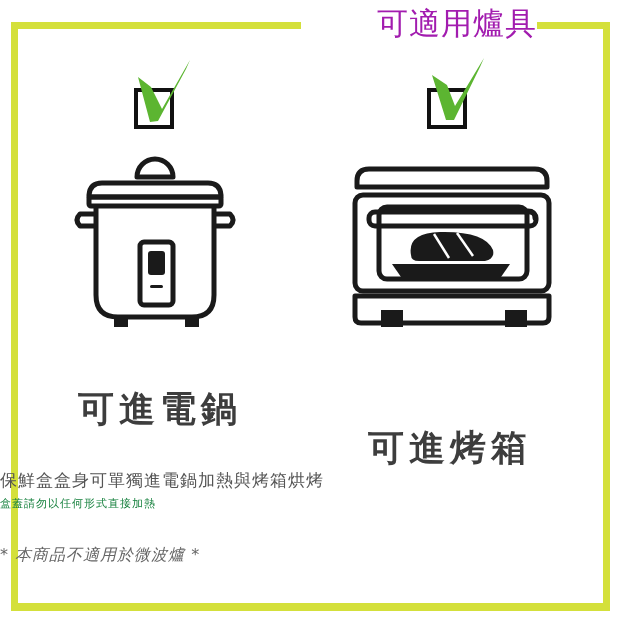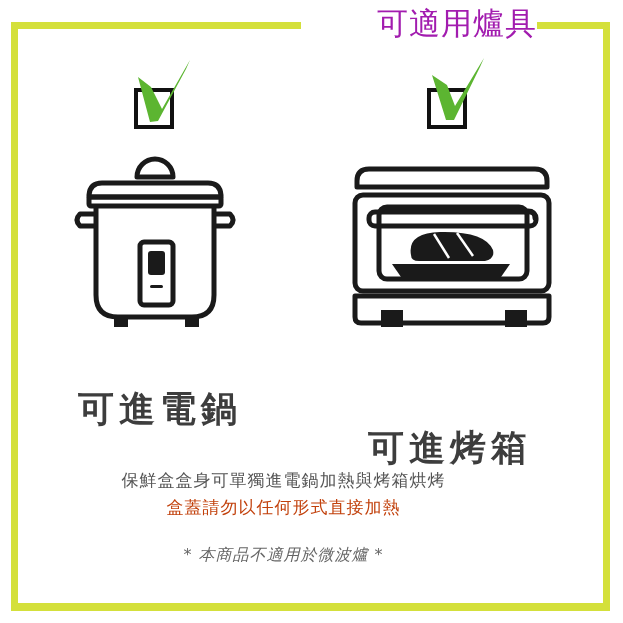--- a/index.html
+++ b/index.html
@@ -5,23 +5,23 @@
     html, body { margin: 0; padding: 0; background: #ffffff; }
     body { width: 623px; height: 623px; position: relative; overflow: hidden;
            font-family: "DejaVu Sans", "Liberation Sans", sans-serif; }
     .frame-seg { position: absolute; background: #d4e03b; }
     .title { position: absolute; top: 6px; left: 300px; width: 237px; text-align: right;
              color: #a21caf; font-size: 31px; letter-spacing: 1px; line-height: 34px; }
     .check { position: absolute; width: 100px; height: 90px; }
     .appliance { position: absolute; }
     .label { position: absolute; top: 384px; font-size: 36px; font-weight: bold;
              color: #3d3d3d; letter-spacing: 5px; line-height: 50px; text-align: center; }
-    .note { position: absolute; left: 0; width: 567px; text-align: center; }
+    .note { position: absolute; left: 0; width: 567px; }
     .note-main { top: 469px; font-size: 17px; color: #555; letter-spacing: 1px; }
-    .note-warn { top: 496px; font-size: 17px; color: #c2410c; letter-spacing: 1px; }
+    .note-warn { top: 496px; font-size: 11px; color: #15803d; letter-spacing: 1px; }
     .note-micro { top: 545px; font-size: 16px; color: #666; letter-spacing: 1px; font-style: italic; }
   </style>
 </head>
 <body>
 
 <div class="frame-seg" style="left:11px; top:22px; width:290px; height:7px;"></div>
 <div class="frame-seg" style="left:537px; top:22px; width:73px; height:7px;"></div>
 <div class="frame-seg" style="left:11px; top:22px; width:7px; height:589px;"></div>
 <div class="frame-seg" style="left:603px; top:22px; width:7px; height:589px;"></div>
 <div class="frame-seg" style="left:11px; top:603px; width:599px; height:8px;"></div>

